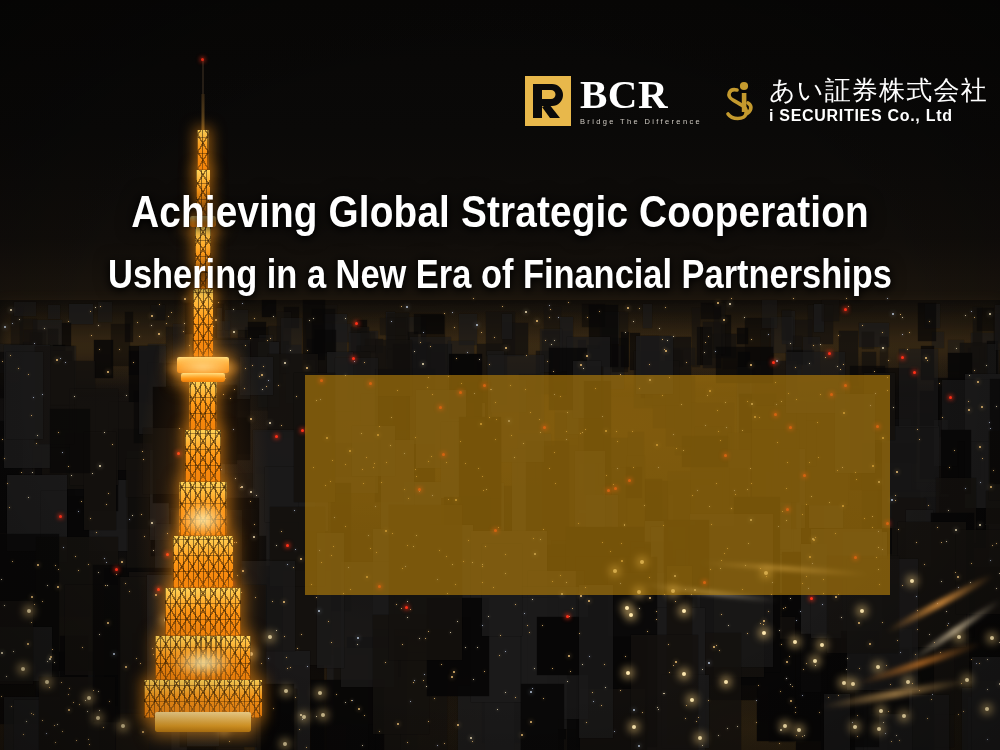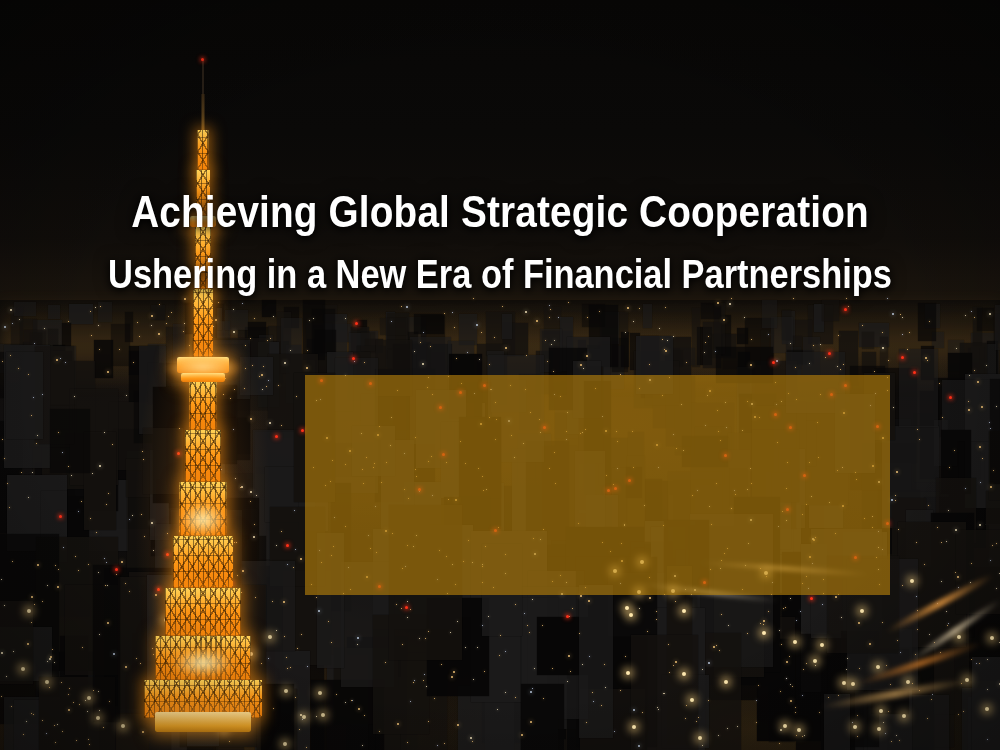--- a/index.html
+++ b/index.html
@@ -1788,21 +1788,47 @@
       <div class="t-deck" style="top:652px; width:96px; height:20px; background:linear-gradient(180deg,#ffdd92,#e8a226 70%,#c47f12);"></div>
     </div>
 
     <div class="vignette"></div>
   </div>
 
   <div id="gold-panel"></div>
 
   <div id="logo-bar">
 
-
+    <div class="logo-bcr">
+      <svg class="bcr-mark" viewBox="0 0 46 50">
+        <rect x="0" y="0" width="46" height="50" fill="#E8B84B"></rect>
+        <path d="M8 8 h9 v34 h-9 z" fill="#0a0a0a"></path>
+        <path d="M17 8 h10 a11 11 0 0 1 0 22 h-10 v-7 h9 a4.5 4.5 0 0 0 0 -9 h-9 z" fill="#0a0a0a"></path>
+        <path d="M24 28 l11 14 h-10 l-8 -11 z" fill="#0a0a0a"></path>
+      </svg>
+      <div class="bcr-textwrap">
+        <div class="bcr-word">BCR</div>
+        <div class="bcr-tag">Bridge The Difference</div>
+      </div>
+    </div>
+
+    <div class="logo-isec">
+      <svg class="isec-mark" viewBox="0 0 40 50">
+        <g fill="none" stroke="#C49A2E" stroke-width="3.6" stroke-linecap="round">
+          <path d="M17 14 C9 12, 6 20, 13 24 C21 29, 28 31, 26 38 C24 44, 12 44, 8 38"></path>
+          <path d="M26 38 C31 36, 33 30, 28 27"></path>
+        </g>
+        <circle cx="24" cy="10" r="4.1" fill="#C49A2E"></circle>
+        <path d="M21.8 17 h4.6 v19 h-4.6 z" fill="#C49A2E"></path>
+      </svg>
+      <div class="isec-textwrap">
+        <div class="isec-jp">あい証券株式会社</div>
+        <div class="isec-en">i SECURITIES Co., Ltd</div>
+      </div>
+    </div>
 
   </div>
 
   <div class="headline">Achieving Global Strategic Cooperation</div>
   <div class="subheadline">Ushering in a New Era of Financial Partnerships</div>
 
 
 </div>
 
 </body></html>

